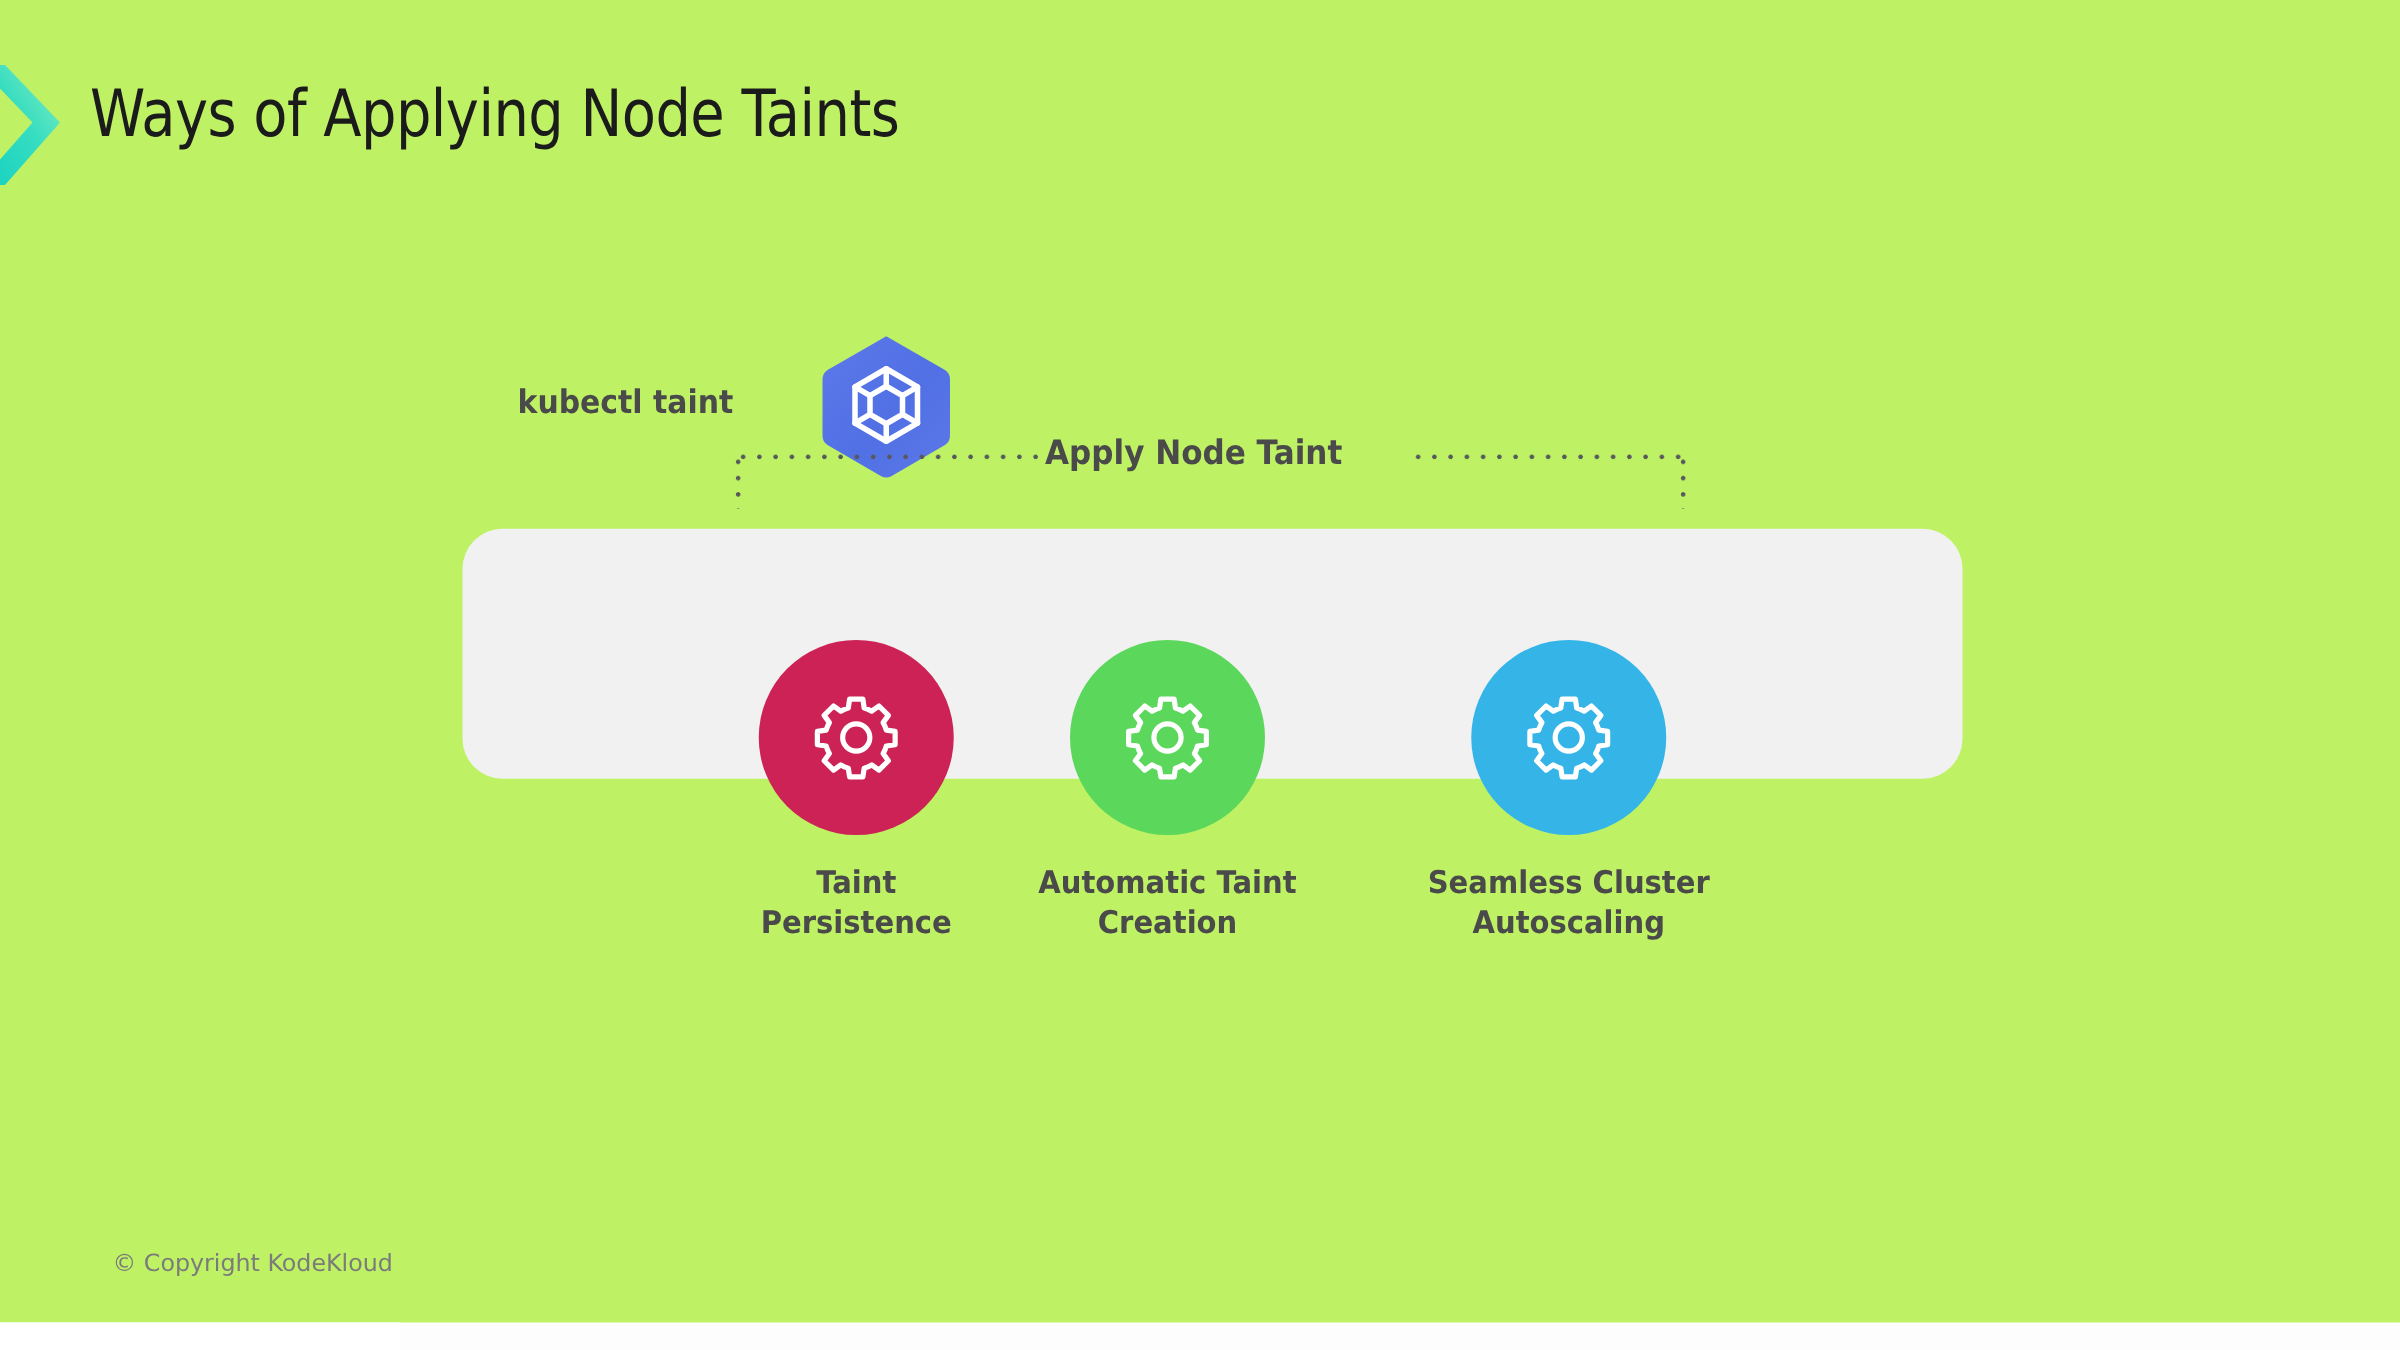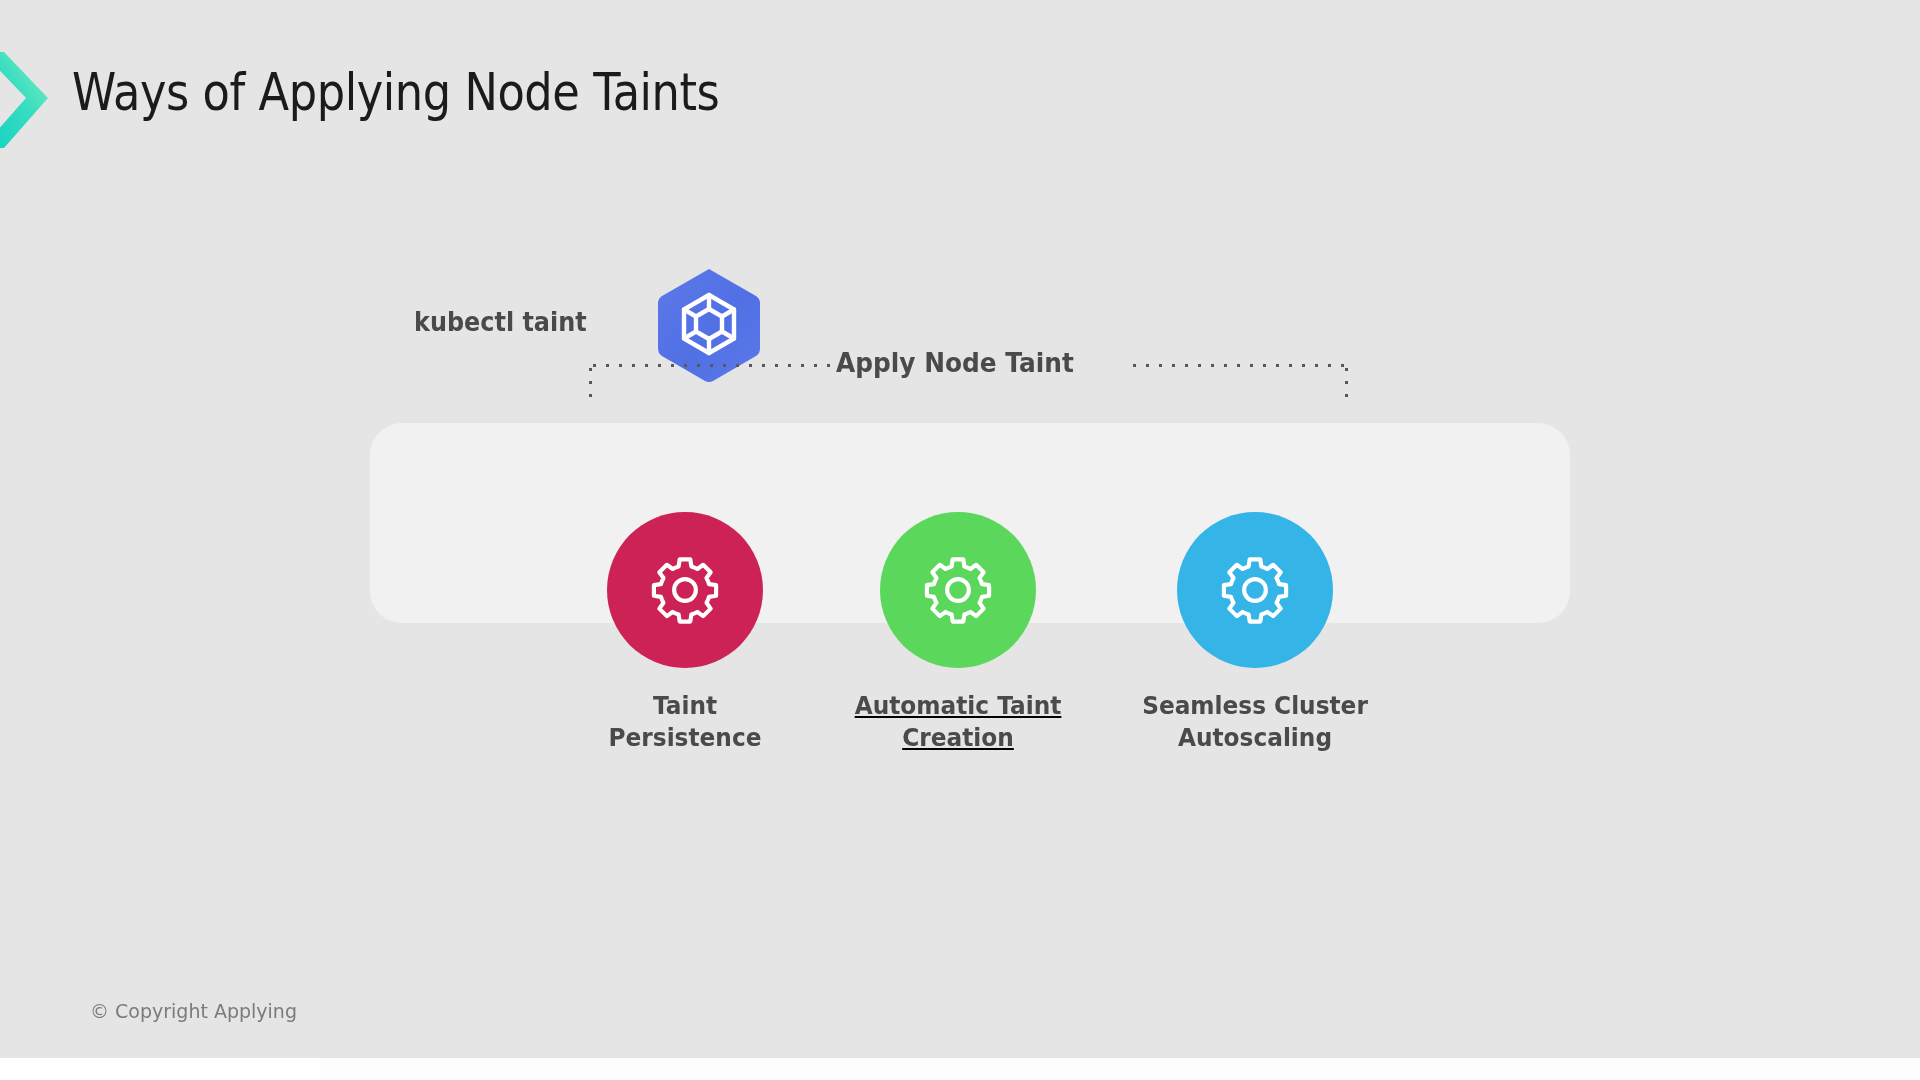--- a/index.html
+++ b/index.html
@@ -9,21 +9,21 @@
     background: #ffffff;
   }
   body {
     font-family: "Liberation Sans", sans-serif;
   }
 
   .slide {
     position: relative;
     width: 1920px;
     height: 1080px;
-    background: #e5e5e5;
+    background: #bef264;
     overflow: hidden;
   }
 
   
   .bottom-band {
     position: absolute;
     left: 0;
     bottom: 0;
     width: 320px;
     height: 22px;
@@ -141,21 +141,21 @@
   }
 
   
   .item {
     position: absolute;
     top: 512px;
     width: 300px;
     text-align: center;
   }
   .item-1 { left: 535px; text-align: center; }
-  .item-2 { left: 808px; text-decoration: underline; }
+  .item-2 { left: 784px; }
   .item-3 { left: 1105px; }
 
   .circle {
     width: 156px;
     height: 156px;
     border-radius: 50%;
     margin: 0 auto;
     display: flex;
     align-items: center;
     justify-content: center;
@@ -273,15 +273,15 @@
         <g fill="none" stroke="#ffffff" stroke-width="3.6" stroke-linejoin="round" stroke-linecap="round">
           <path d="M27.4 5.5 h9.2 l0.9 6.1 a21 21 0 0 1 5.2 2.2 l5.0 -3.6 l6.5 6.5 l-3.6 5.0 a21 21 0 0 1 2.2 5.2 l6.1 0.9 v9.2 l-6.1 0.9 a21 21 0 0 1 -2.2 5.2 l3.6 5.0 l-6.5 6.5 l-5.0 -3.6 a21 21 0 0 1 -5.2 2.2 l-0.9 6.1 h-9.2 l-0.9 -6.1 a21 21 0 0 1 -5.2 -2.2 l-5.0 3.6 l-6.5 -6.5 l3.6 -5.0 a21 21 0 0 1 -2.2 -5.2 l-6.1 -0.9 v-9.2 l6.1 -0.9 a21 21 0 0 1 2.2 -5.2 l-3.6 -5.0 l6.5 -6.5 l5.0 3.6 a21 21 0 0 1 5.2 -2.2 Z"></path>
           <circle cx="32" cy="32" r="9.4"></circle>
         </g>
       </svg>
     </div>
     <div class="item-label">Seamless Cluster
 Autoscaling</div>
   </div>
 
-  <div class="copyright">© Copyright Applying</div>
+  <div class="copyright">© Copyright KodeKloud</div>
 
 </div>
 
 </body></html>

